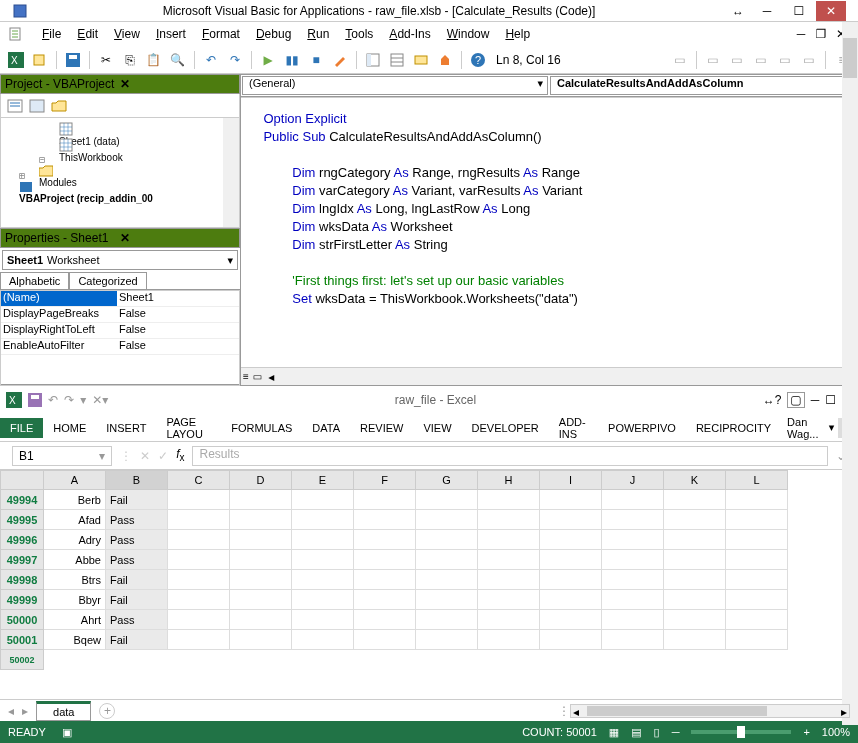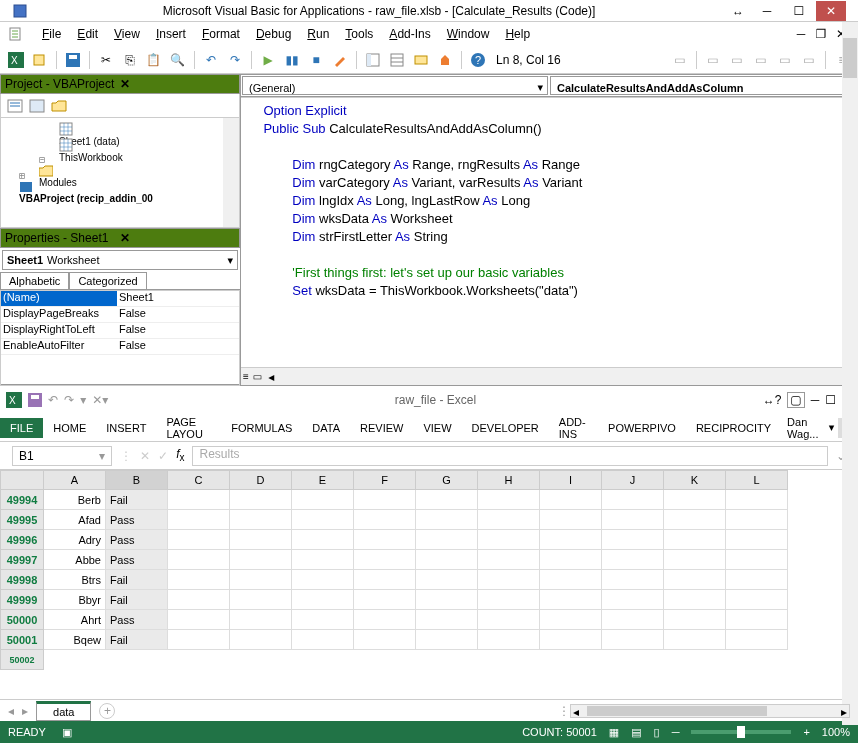--- a/index.html
+++ b/index.html
@@ -47,23 +47,23 @@
 .prop-tab.active { background: #fff; }
 .prop-grid { flex: 1; overflow: hidden; border: 1px solid #ccc; }
 .prop-row { display: flex; height: 16px; font-size: 11px; border-bottom: 1px solid #eee; }
 .prop-name { width: 116px; padding: 0 2px; }
 .prop-val { flex: 1; padding: 0 2px; }
 .prop-row.sel { background: #0066cc; color: #fff; }
 .prop-row.sel .prop-val { background: #fff; color: #000; }
 
 .code-area { flex: 1; display: flex; flex-direction: column; border: 1px solid #999; }
 .code-dropdowns { height: 22px; display: flex; border-bottom: 1px solid #999; }
-.code-dd { flex: 1; border: 1px solid #999; margin: 1px; display: flex; align-items: flex-end; padding: 0 6px; font-size: 11px; position: relative; }
+.code-dd { flex: 1; border: 1px solid #999; margin: 1px; display: flex; align-items: flex-start; padding: 0 6px; font-size: 11px; position: relative; }
 .code-dd-arrow { position: absolute; right: 4px; }
-.code-editor { flex: 1; padding: 4px 8px; font-family: Consolas, monospace; font-size: 13px; line-height: 18px; overflow: auto; position: relative; background: #fff; border-top: 1px solid #ccc; }
+.code-editor { flex: 1; padding: 12px 8px; font-family: Consolas, monospace; font-size: 13px; line-height: 18px; overflow: auto; position: relative; background: #fff; border-top: 1px solid #ccc; }
 .code-editor .kw { color: #0000c0; }
 .code-editor .cm { color: #008000; }
 .code-scroll { height: 18px; background: #f0f0f0; display: flex; align-items: center; border-top: 1px solid #ccc; }
 .code-vscroll { position: absolute; right: 0; top: 22px; bottom: 18px; width: 16px; background: #f0f0f0; }
 .code-vthumb { position: absolute; top: 16px; width: 14px; left: 1px; height: 40px; background: #ccc; }
 
 
 .excel-window { height: 357px; display: flex; flex-direction: column; }
 .ex-qat { height: 28px; display: flex; align-items: center; padding: 0 6px; gap: 6px; background: #fff; }
 .ex-title { flex: 1; text-align: center; font-size: 12px; color: #666; }

